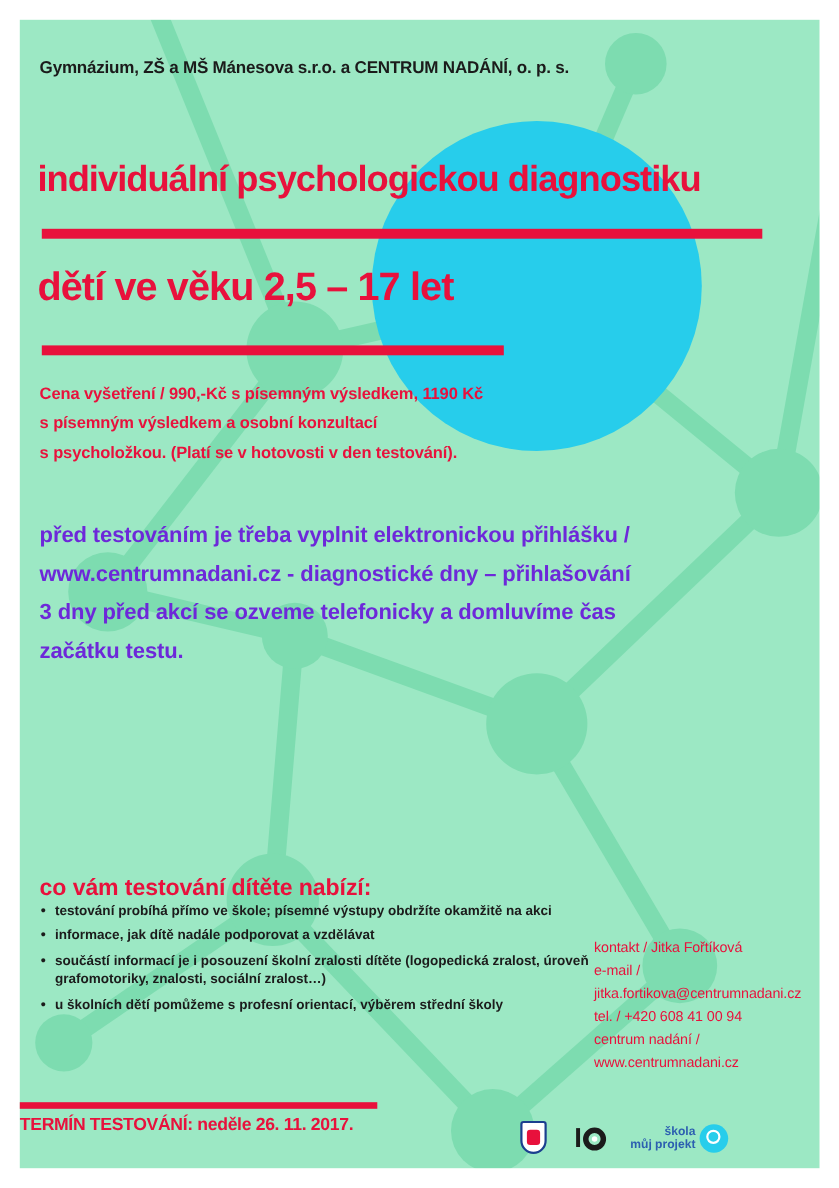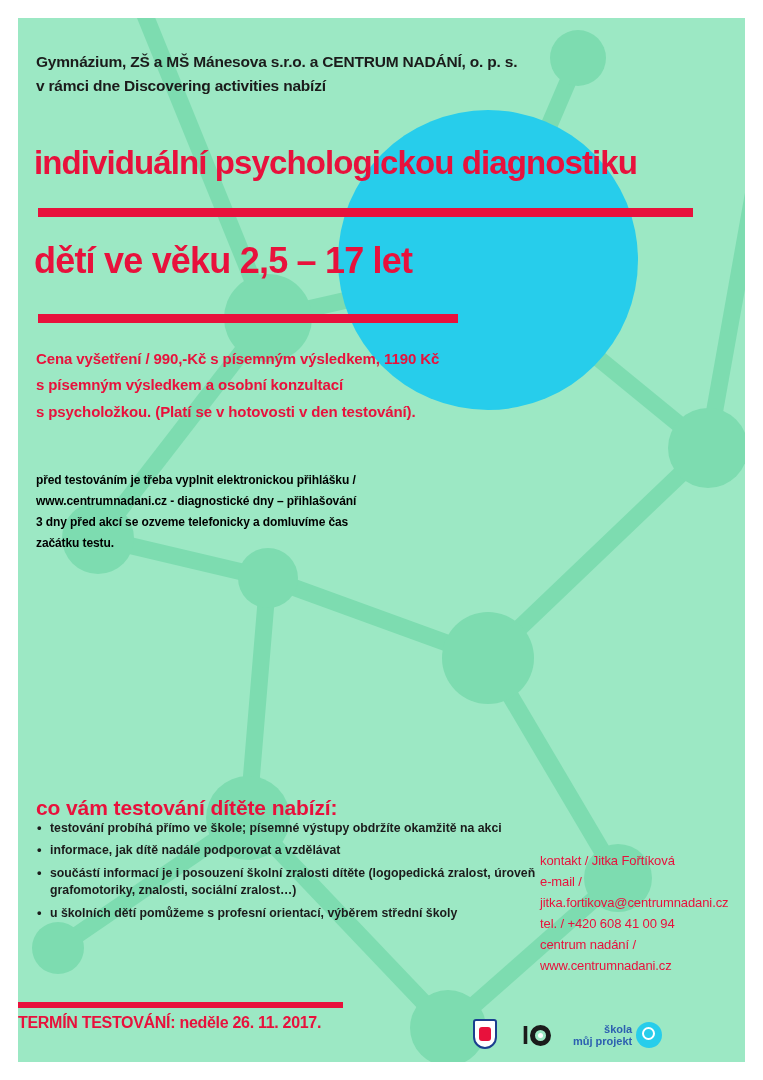--- a/index.html
+++ b/index.html
@@ -109,22 +109,22 @@
     font-size: 15px;
     font-weight: bold;
     line-height: 1.75;
     letter-spacing: -0.1px;
   }
   .para-signup {
     position: absolute;
     left: 18px;
     top: 452px;
     width: 560px;
-    color: #000000;
-    font-size: 12px;
+    color: #6d28d9;
+    font-size: 20px;
     font-weight: bold;
     line-height: 1.75;
     letter-spacing: -0.1px;
   }
   .offer-title {
     position: absolute;
     left: 18px;
     top: 778px;
     width: 520px;
     color: #e8113c;
@@ -308,21 +308,20 @@
         <circle cx="560" cy="40" r="28"></circle>
       </g>
     </svg>
 
     <div class="big-circle"></div>
 
     <div class="content">
 
       <div class="intro">
         <div>Gymnázium, ZŠ a MŠ Mánesova s.r.o. a CENTRUM NADÁNÍ, o. p. s.</div>
-        <div>v rámci dne Discovering activities nabízí</div>
       </div>
 
       <div class="headline1">individuální psychologickou diagnostiku</div>
       <div class="rule1"></div>
 
       <div class="headline2">dětí ve věku 2,5 – 17 let</div>
       <div class="rule2"></div>
 
       <div class="para-price">
         <div>Cena vyšetření / 990,-Kč s písemným výsledkem, 1190 Kč</div>

